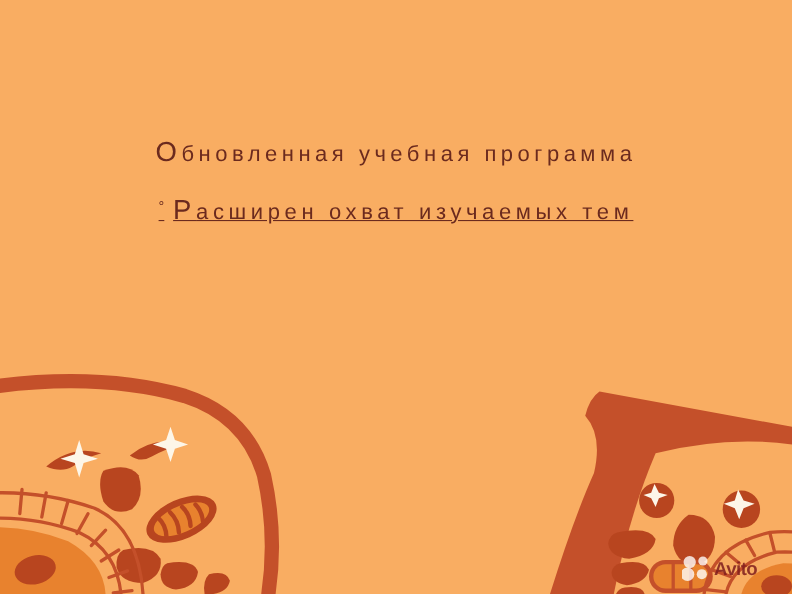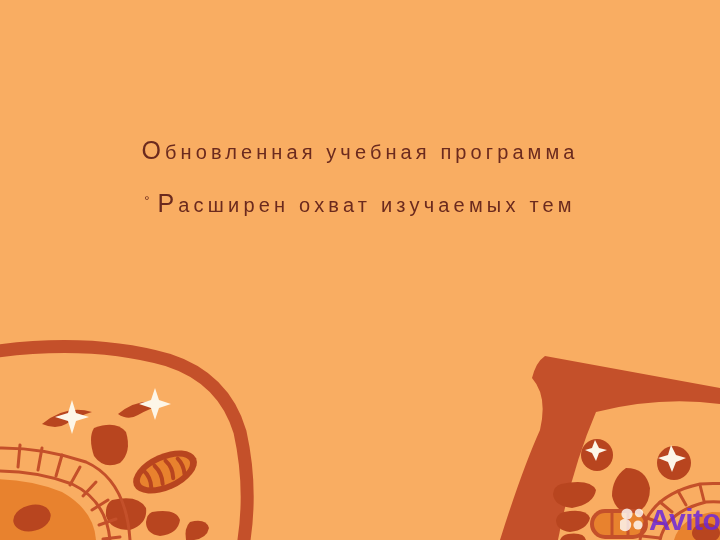--- a/index.html
+++ b/index.html
@@ -35,35 +35,35 @@
     width: 720px;
     text-align: center;
     z-index: 5;
   }
   .tline {
     color: #6b2a1e;
     font-family: "Liberation Sans", sans-serif;
     font-weight: 400;
     white-space: nowrap;
     line-height: 1.0;
-    margin-top: 12px;
   }
   .tline .cap {
     font-size: 25px;
   }
   .tline .rest {
     font-size: 20px;
   }
   #line-title {
     letter-spacing: 4.1px;
     margin-bottom: 28px;
   }
   #line-b1 {
     letter-spacing: 4.2px;
     margin-bottom: 23px;
+    text-decoration: underline;
   }
   #line-b2 {
     letter-spacing: 4.2px;
   }
   .bullet {
     font-size: 13px;
     vertical-align: 7px;
     letter-spacing: 0;
     padding-right: 8px;
   }
@@ -72,23 +72,23 @@
   #watermark {
     position: absolute;
     left: 620px;
     top: 505px;
     z-index: 9;
     display: flex;
     align-items: center;
     opacity: 0.85;
   }
   #watermark .wm-text {
-    color: #6d28d9;
+    color: #7f1d1d;
     font-family: "Liberation Sans", sans-serif;
-    font-size: 30px;
+    font-size: 17px;
     font-weight: 700;
     letter-spacing: -0.5px;
     margin-left: 3px;
     line-height: 1;
   }
 </style>
 </head>
 <body>
 
 <div id="slide">

